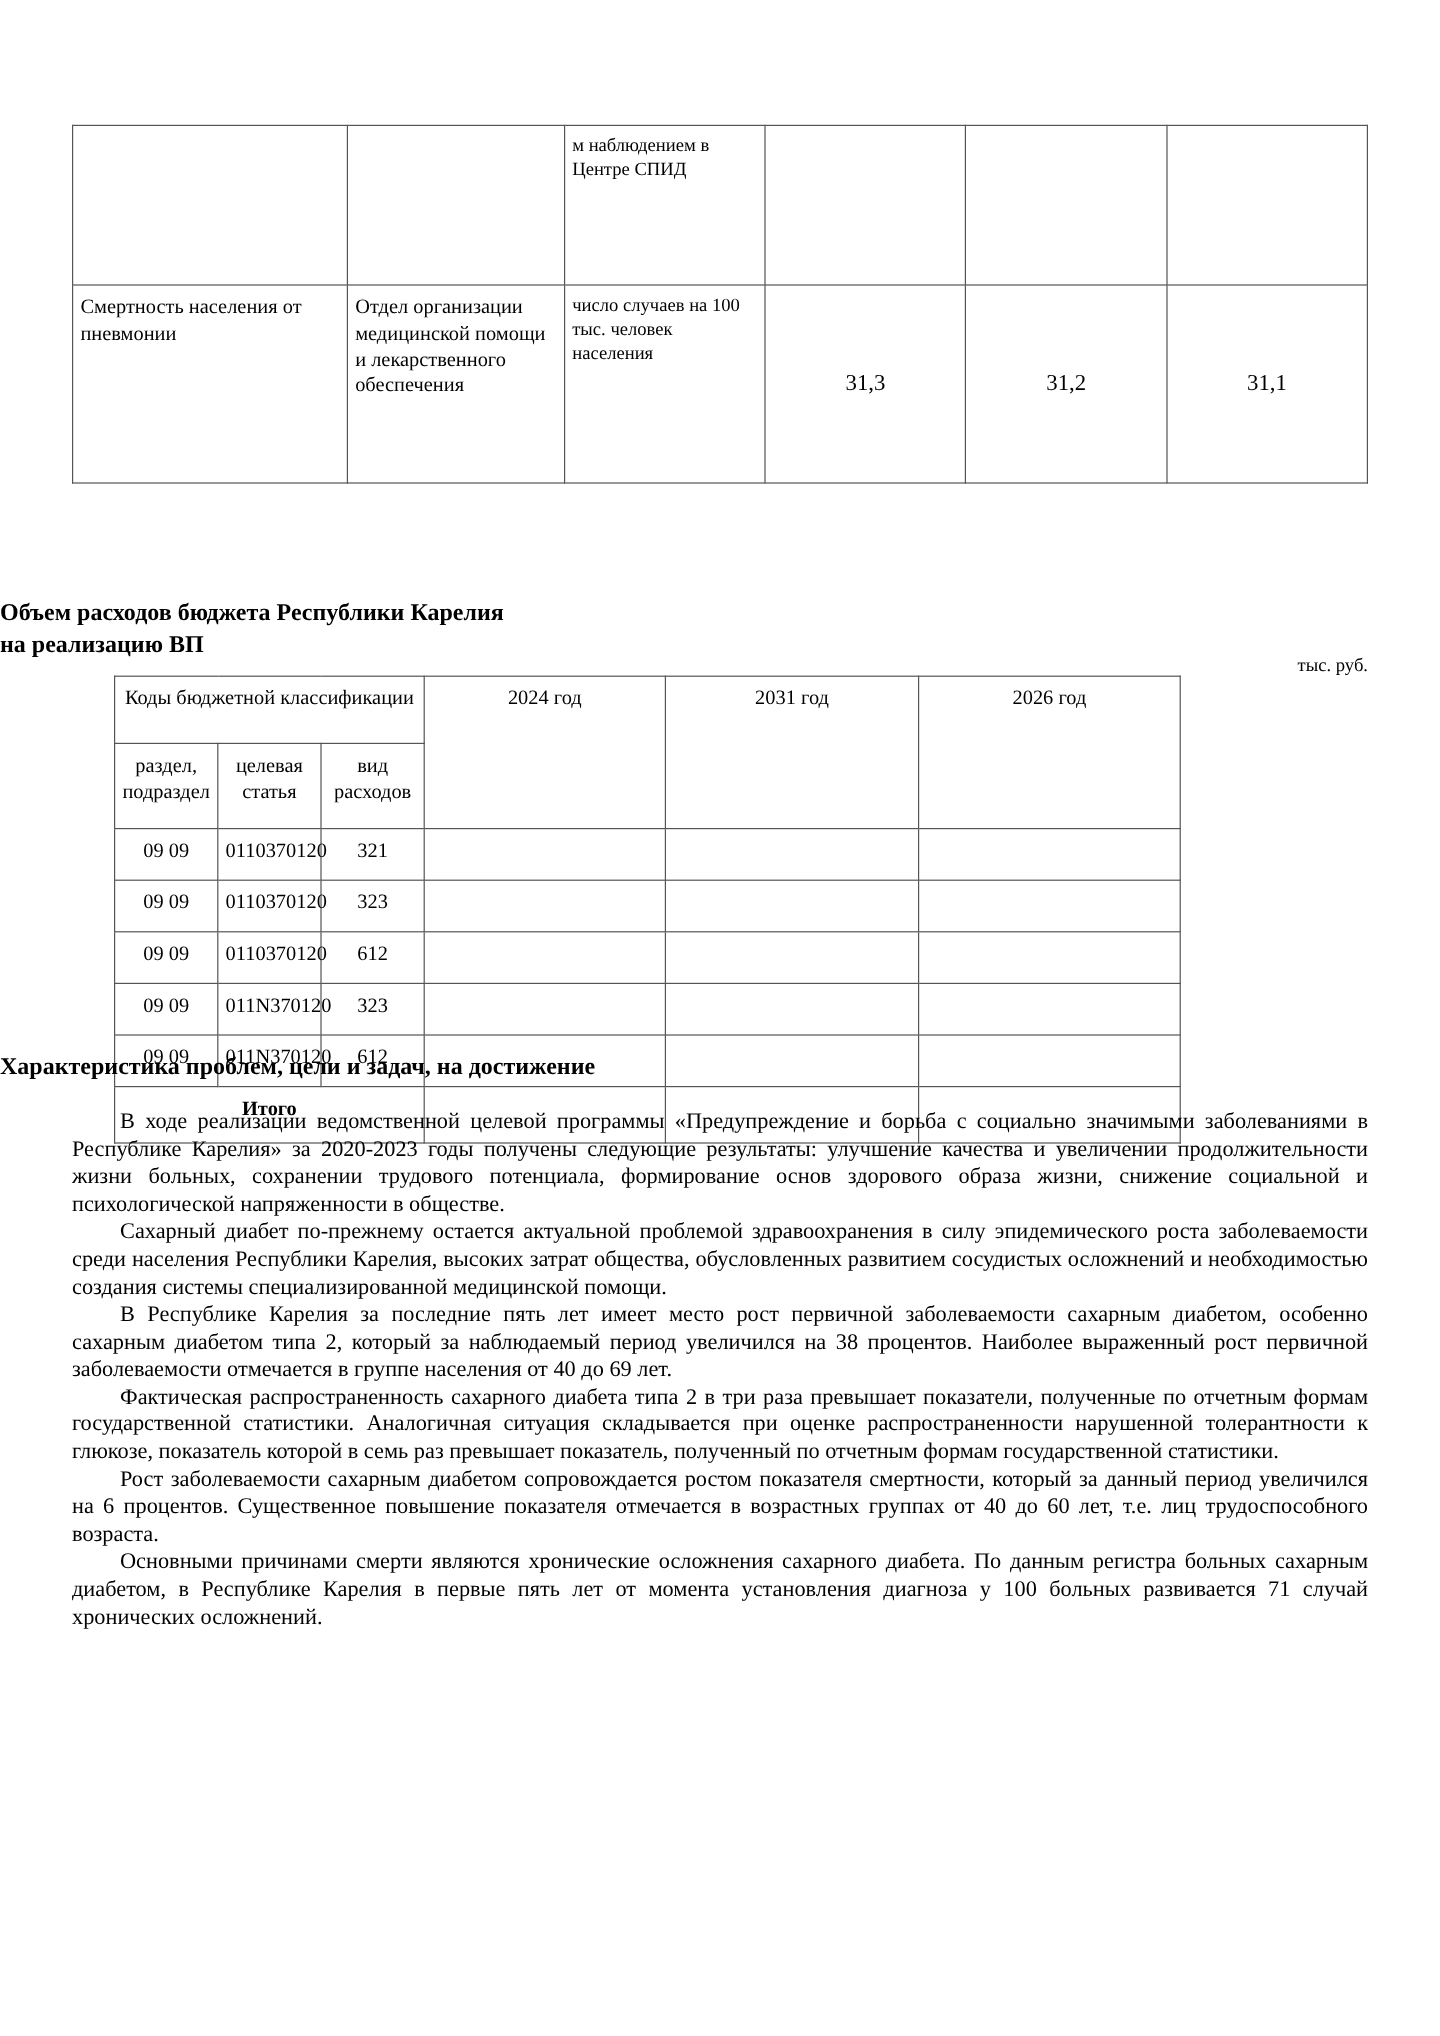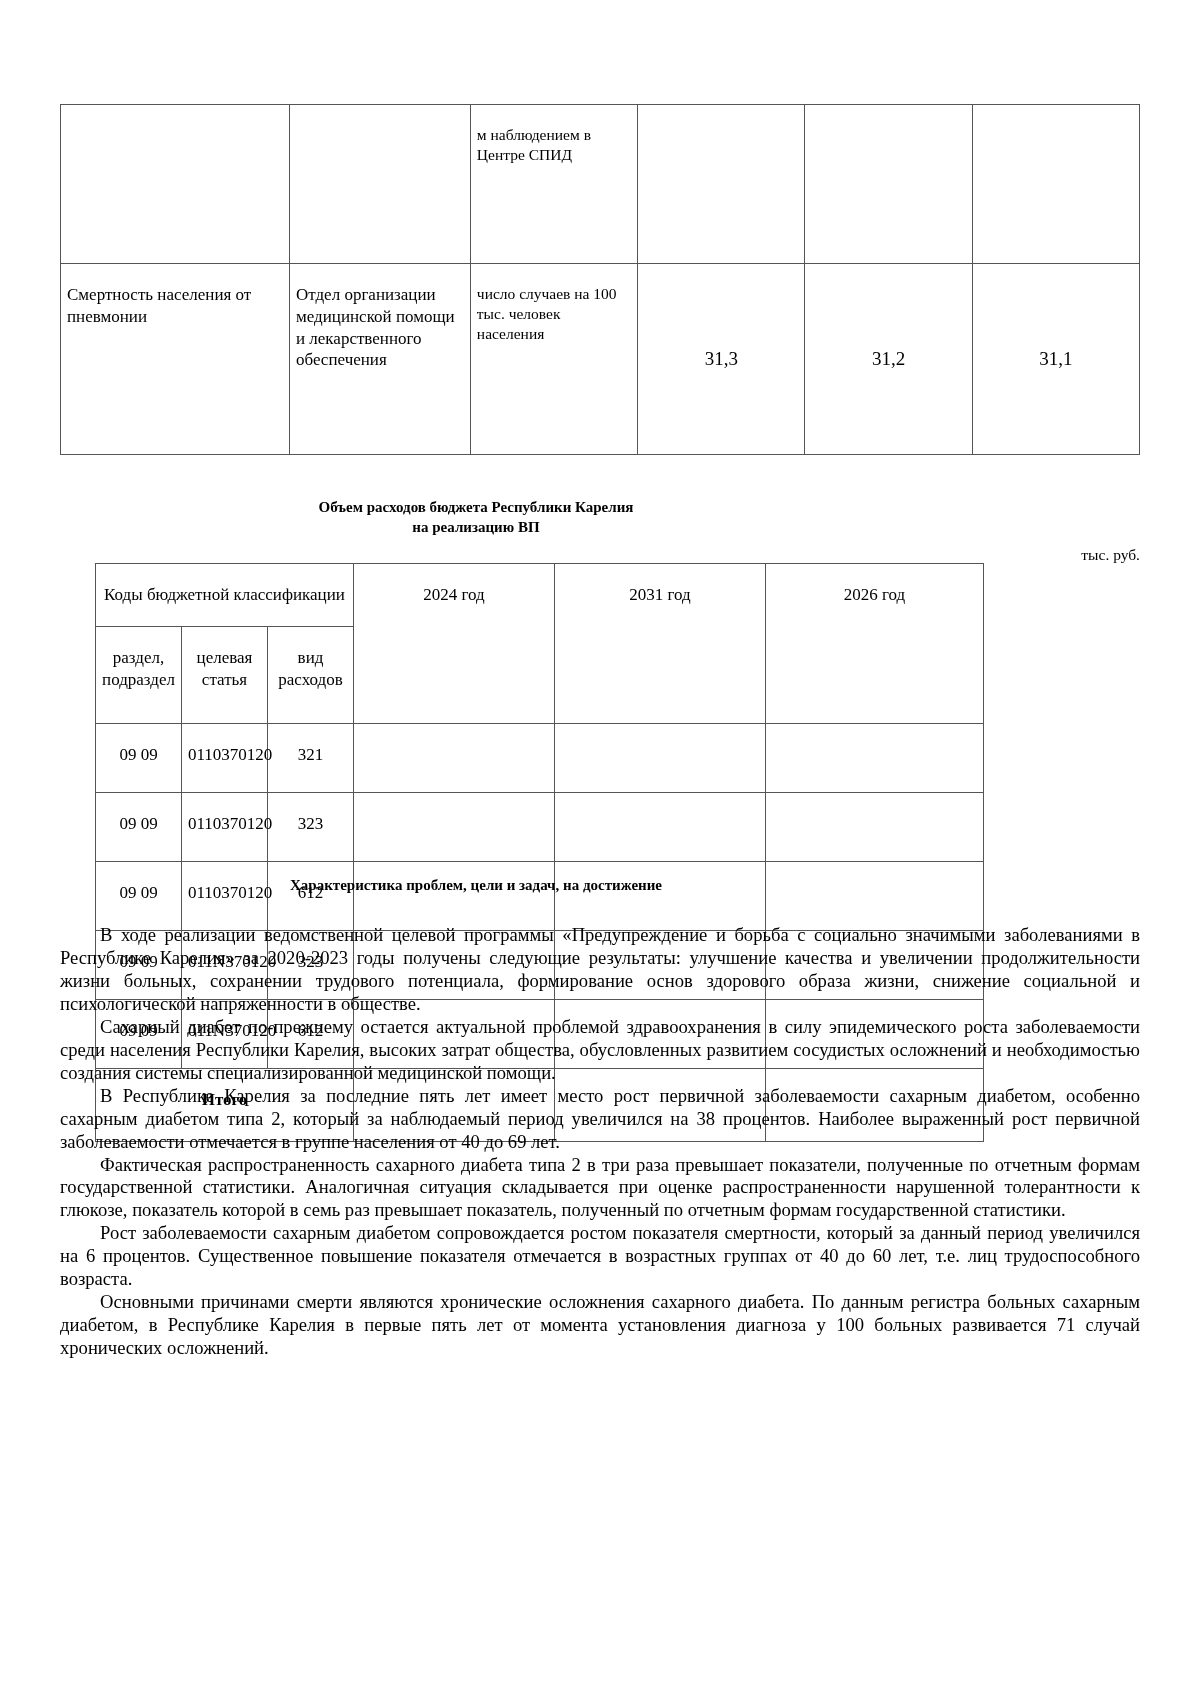--- a/index.html
+++ b/index.html
@@ -25,21 +25,21 @@
   }
   
   table.doc-table {
     border-collapse: collapse;
     table-layout: fixed;
   }
   table.doc-table td,
   table.doc-table th {
     border: 1px solid #555;
     vertical-align: top;
-    padding: 20px 6px;
+    padding: 7px 6px;
     font-weight: normal;
     font-size: 17px;
     line-height: 1.28;
   }
 
   
   .tbl-indicators {
     position: absolute;
     left: 60px;
     top: 104px;
@@ -60,23 +60,23 @@
     font-size: 19px;
   }
   .row-cont td { height: 118px; }
   .row-pneu td { height: 150px; }
 
   
   .heading {
     position: absolute;
     left: 0;
     width: 952px;
-    text-align: center;
+    text-align: left;
     font-weight: bold;
-    font-size: 15px;
+    font-size: 20px;
     line-height: 1.32;
   }
   .h-budget { top: 498px; }
   .h-charact { top: 876px; }
 
   .units-note {
     position: absolute;
     right: 60px;
     top: 546px;
     font-size: 15.5px;

